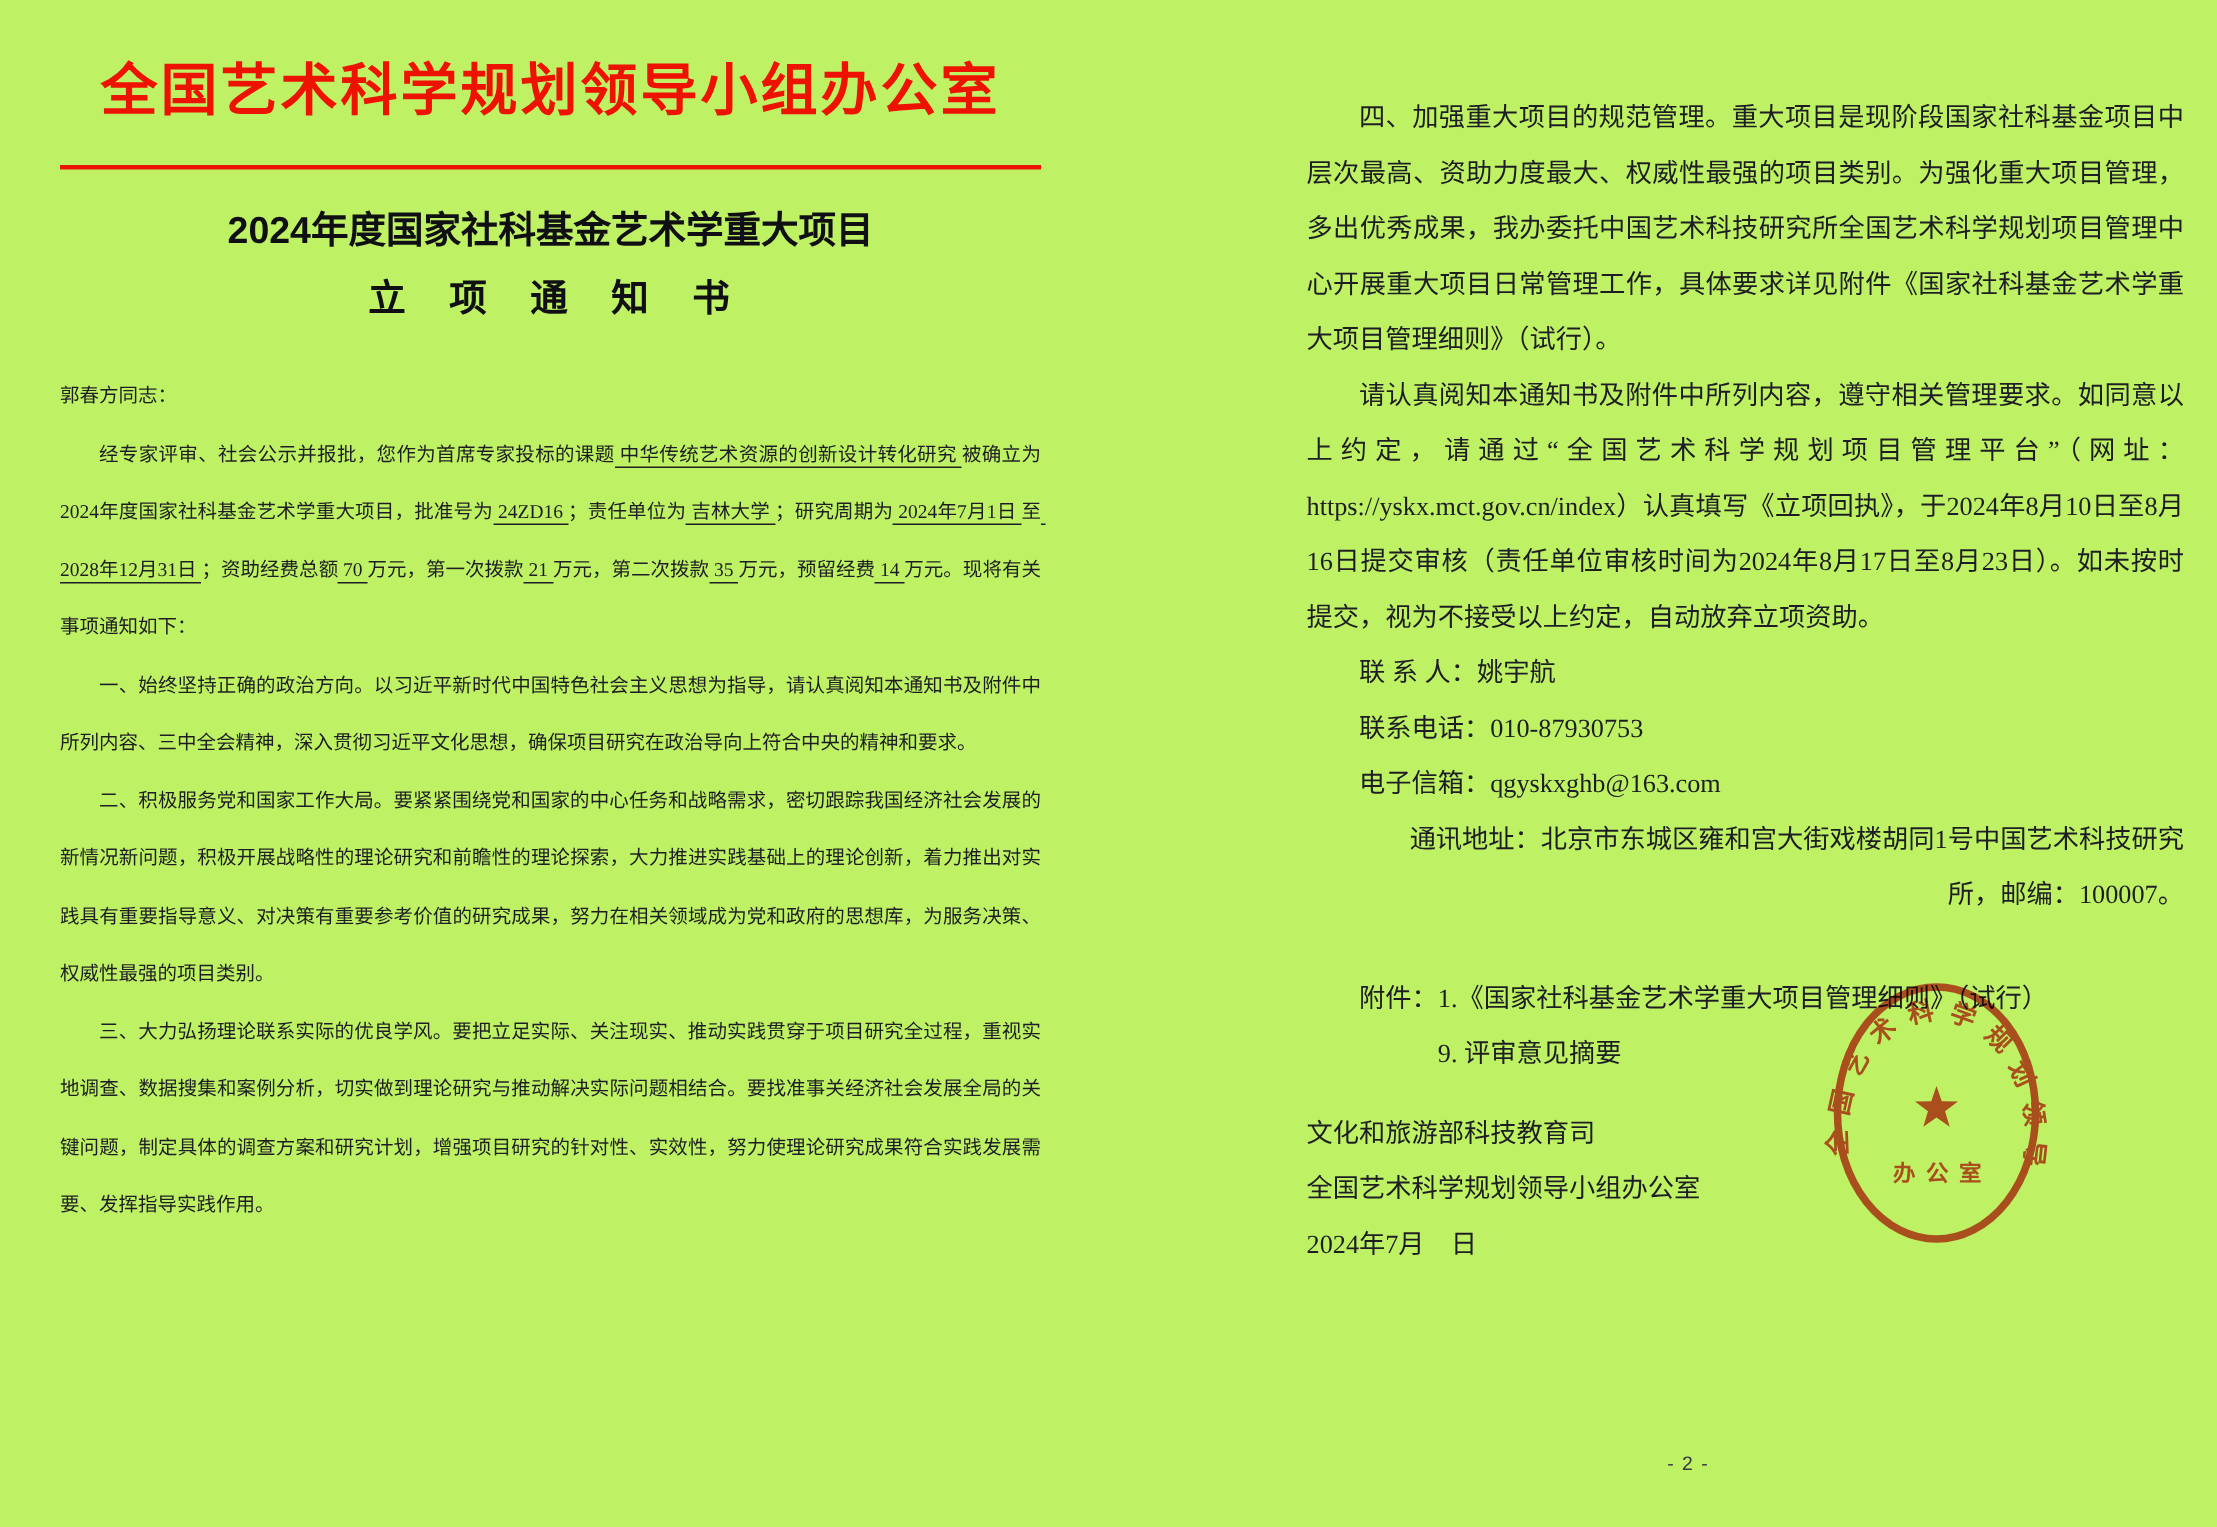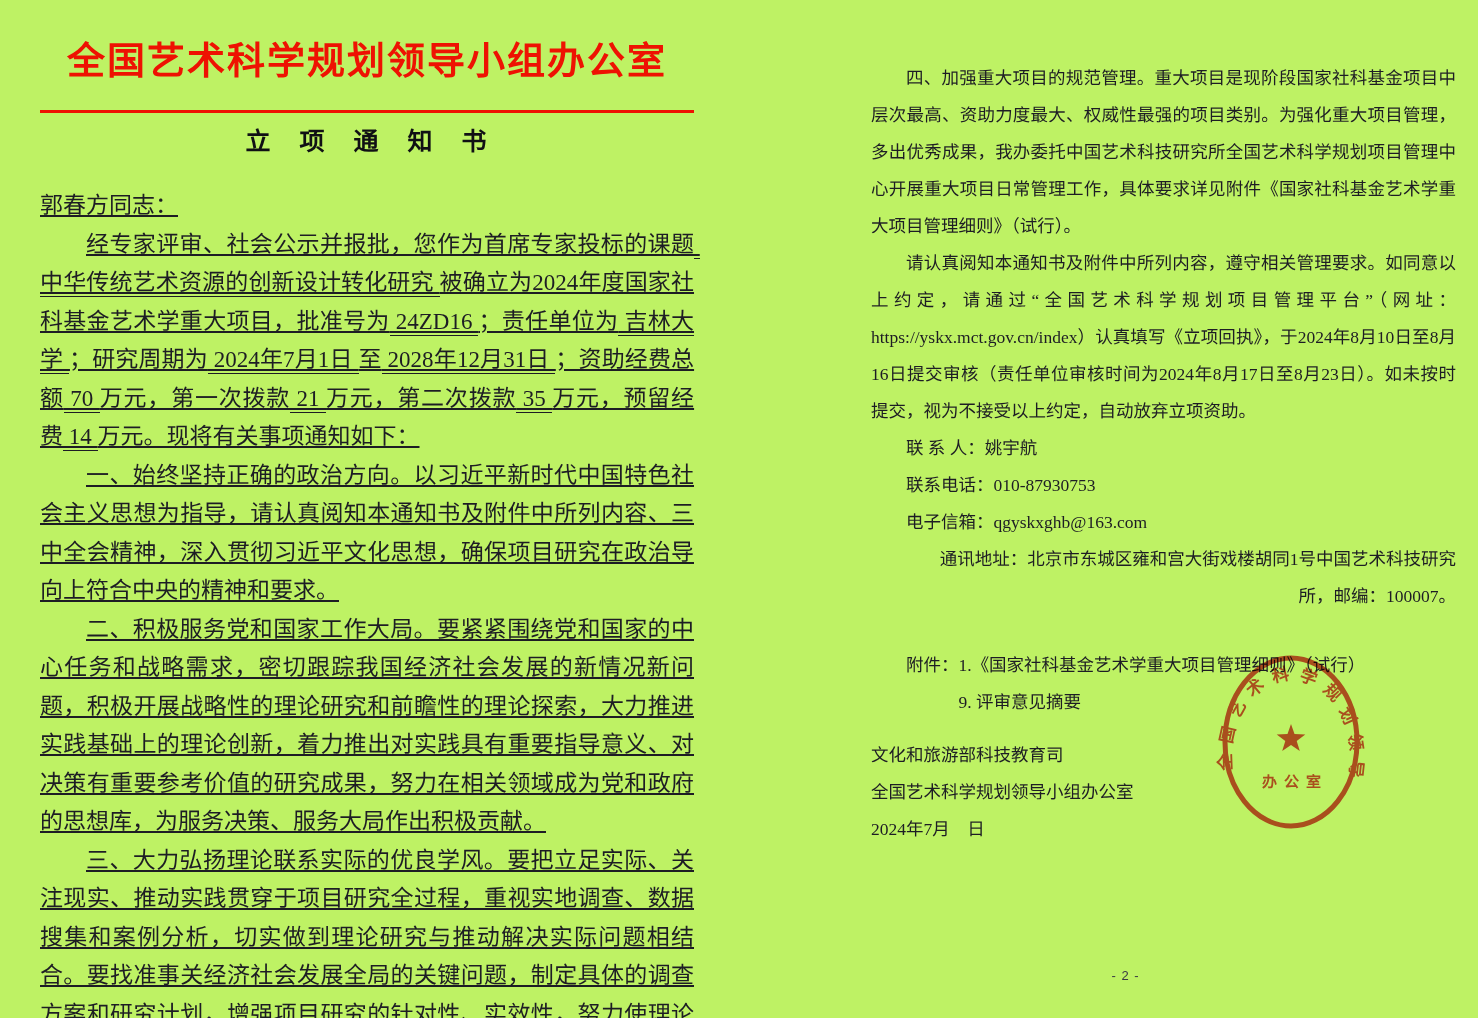--- a/index.html
+++ b/index.html
@@ -25,21 +25,21 @@
     margin-top:40px;font-size:38px;line-height:42px;font-weight:bold;
     color:var(--letterhead-red);text-align:center;letter-spacing:2px;white-space:nowrap;
   }
   .rule{height:3px;background:var(--letterhead-red);margin-top:28px;}
   .doc-title{
     font-size:25px;line-height:33px;font-weight:bold;text-align:center;
     font-family:"Liberation Sans","DejaVu Sans",sans-serif;color:#101014;
   }
   .t1{margin-top:25px;}
   .t2{margin-top:12px;letter-spacing:2px;}
-  .body-l{font-size:23px;line-height:38.5px;text-align:justify;text-decoration:underline;}
+  .body-l{font-size:13px;line-height:38.5px;text-align:justify;}
   .salutation{margin-top:29px;}
   .indent{text-indent:2em;}
   .blank{border-bottom:1px solid var(--body-ink);padding-bottom:1px;white-space:pre-wrap;}
 
   
   .body-r{font-size:17.5px;line-height:37px;text-align:justify;}
   .first{padding-top:60px;}
   .contact{text-align:left;text-indent:2em;}
   .address{text-align:right;}
   .attach1{margin-top:32px;padding-left:2em;text-align:left;}
@@ -60,25 +60,26 @@
   .seal .star{fill:var(--seal-red);}
 </style>
 </head>
 <body>
 
 <div class="spread">
 
   <section class="page page-left">
     <h1 class="letterhead">全国艺术科学规划领导小组办公室</h1>
     <div class="rule"></div>
+    <h2 class="doc-title t1">2024年度国家社科基金艺术学重大项目</h2>
     <h2 class="doc-title t2">立　项　通　知　书</h2>
     <p class="body-l salutation">郭春方同志：</p>
     <p class="body-l indent"><span>经专家评审、社会公示并报批，您作为首席专家投标的课题</span><span class="blank"> 中华传统艺术资源的创新设计转化研究 </span><span>被确立为2024年度国家社科基金艺术学重大项目，批准号为</span><span class="blank"> 24ZD16 </span><span>；责任单位为</span><span class="blank"> 吉林大学 </span><span>；研究周期为</span><span class="blank"> 2024年7月1日 </span><span>至</span><span class="blank"> 2028年12月31日 </span><span>；资助经费总额</span><span class="blank"> 70 </span><span>万元，第一次拨款</span><span class="blank"> 21 </span><span>万元，第二次拨款</span><span class="blank"> 35 </span><span>万元，预留经费</span><span class="blank"> 14 </span><span>万元。现将有关事项通知如下：</span></p>
     <p class="body-l indent">一、始终坚持正确的政治方向。以习近平新时代中国特色社会主义思想为指导，请认真阅知本通知书及附件中所列内容、三中全会精神，深入贯彻习近平文化思想，确保项目研究在政治导向上符合中央的精神和要求。</p>
-    <p class="body-l indent">二、积极服务党和国家工作大局。要紧紧围绕党和国家的中心任务和战略需求，密切跟踪我国经济社会发展的新情况新问题，积极开展战略性的理论研究和前瞻性的理论探索，大力推进实践基础上的理论创新，着力推出对实践具有重要指导意义、对决策有重要参考价值的研究成果，努力在相关领域成为党和政府的思想库，为服务决策、服务大局作出积极贡献。</p>
+    <p class="body-l indent">二、积极服务党和国家工作大局。要紧紧围绕党和国家的中心任务和战略需求，密切跟踪我国经济社会发展的新情况新问题，积极开展战略性的理论研究和前瞻性的理论探索，大力推进实践基础上的理论创新，着力推出对实践具有重要指导意义、对决策有重要参考价值的研究成果，努力在相关领域成为党和政府的思想库，为服务决策、权威性最强的项目类别。</p>
     <p class="body-l indent">三、大力弘扬理论联系实际的优良学风。要把立足实际、关注现实、推动实践贯穿于项目研究全过程，重视实地调查、数据搜集和案例分析，切实做到理论研究与推动解决实际问题相结合。要找准事关经济社会发展全局的关键问题，制定具体的调查方案和研究计划，增强项目研究的针对性、实效性，努力使理论研究成果符合实践发展需要、发挥指导实践作用。</p>
   </section>
 
   <section class="page page-right">
     <p class="body-r indent first">四、加强重大项目的规范管理。重大项目是现阶段国家社科基金项目中层次最高、资助力度最大、权威性最强的项目类别。为强化重大项目管理，多出优秀成果，我办委托中国艺术科技研究所全国艺术科学规划项目管理中心开展重大项目日常管理工作，具体要求详见附件《国家社科基金艺术学重大项目管理细则》（试行）。</p>
     <p class="body-r indent">请认真阅知本通知书及附件中所列内容，遵守相关管理要求。如同意以上约定，请通过“全国艺术科学规划项目管理平台”（网址：https://yskx.mct.gov.cn/index）认真填写《立项回执》，于2024年8月10日至8月16日提交审核（责任单位审核时间为2024年8月17日至8月23日）。如未按时提交，视为不接受以上约定，自动放弃立项资助。</p>
     <p class="body-r contact">联 系 人：姚宇航</p>
     <p class="body-r contact">联系电话：010-87930753</p>
     <p class="body-r contact">电子信箱：qgyskxghb@163.com</p>
     <p class="body-r indent address">通讯地址：北京市东城区雍和宫大街戏楼胡同1号中国艺术科技研究所，邮编：100007。</p>

